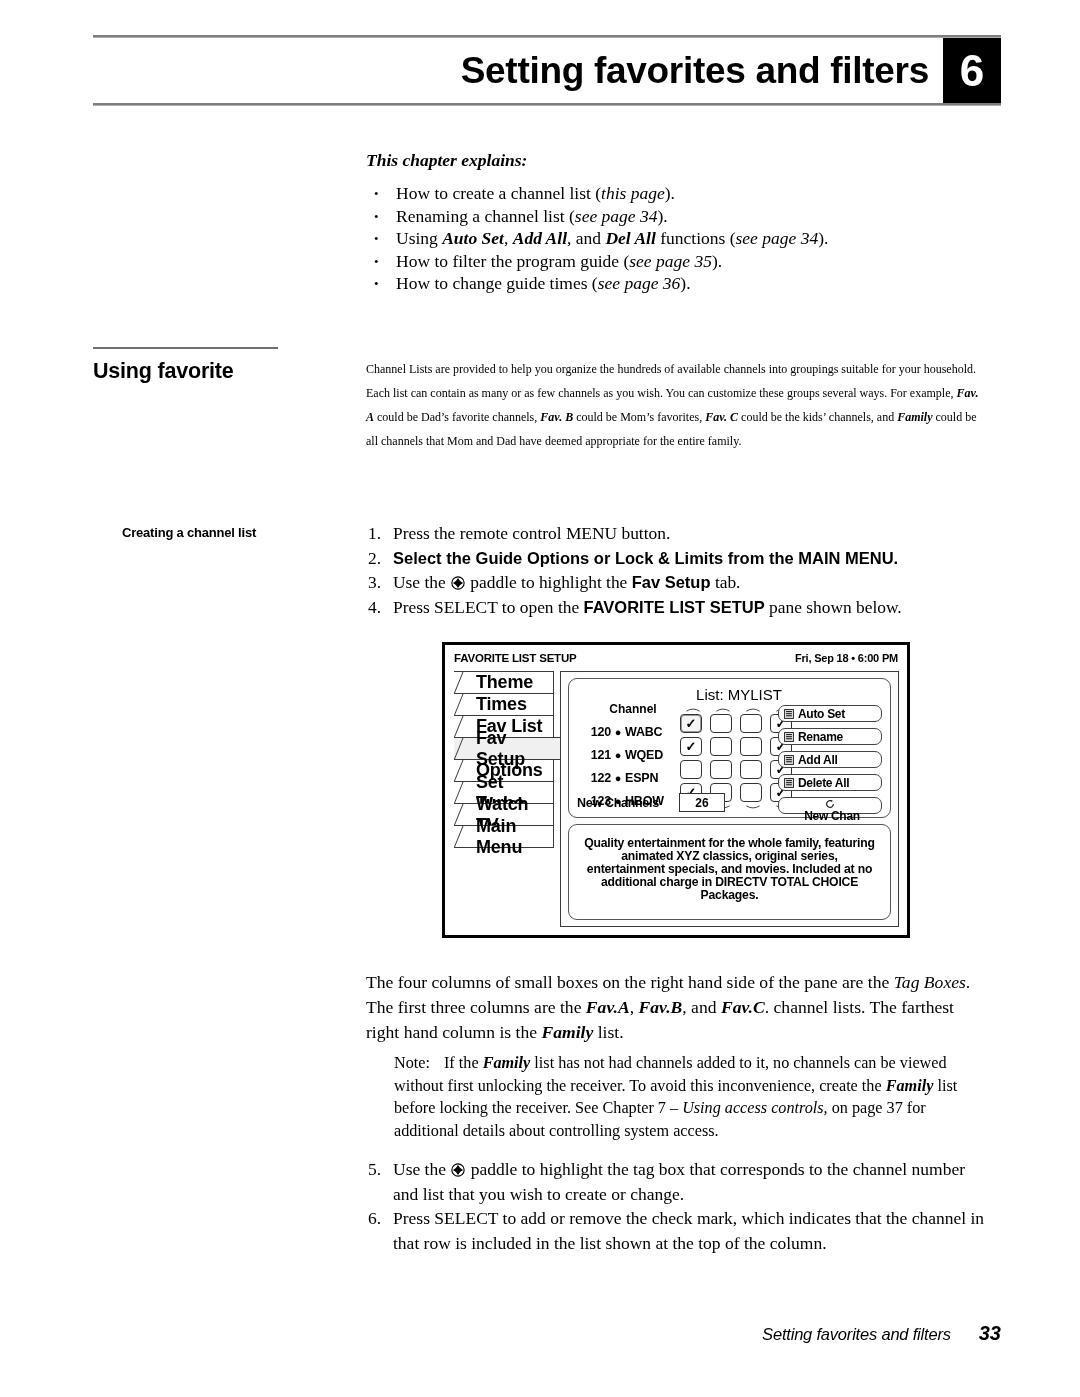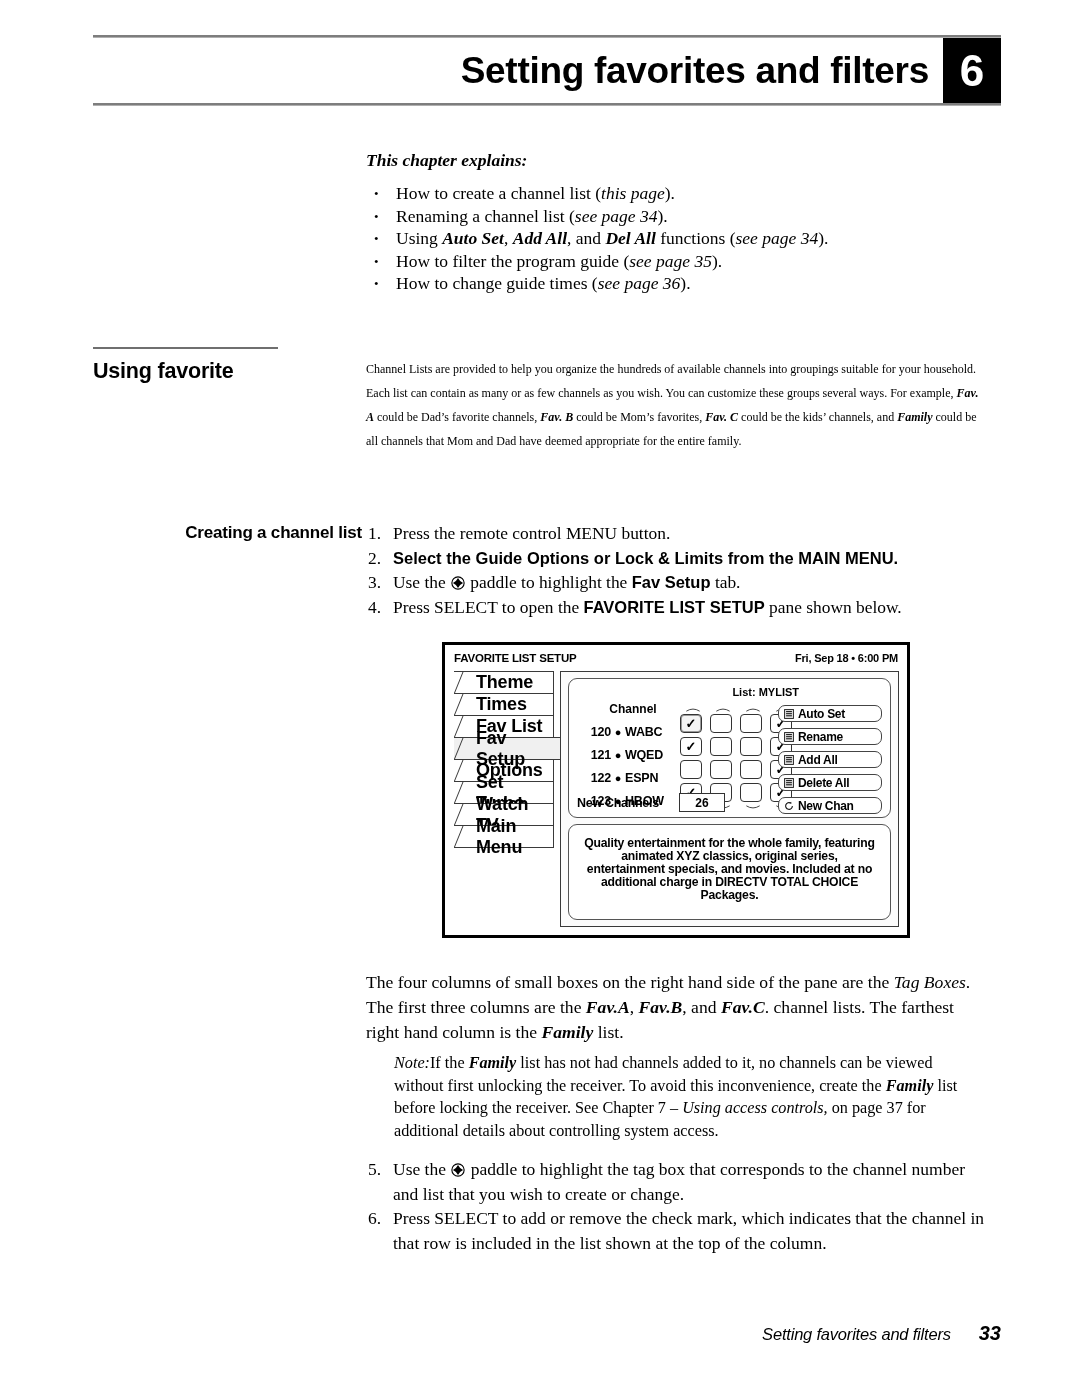--- a/index.html
+++ b/index.html
@@ -129,24 +129,23 @@
     line-height: 24px;
     text-align: left;
   }
 
   
   #creating-heading {
     position: absolute;
     left: 122px;
     top: 521px;
     width: 240px;
-    text-align: right;
     font-family: "Liberation Sans", sans-serif;
     font-weight: bold;
-    font-size: 17px;
+    font-size: 13px;
     line-height: 24px;
     letter-spacing: -0.2px;
   }
   #steps-top {
     position: absolute;
     left: 368px;
     top: 521px;
     width: 620px;
   }
   .step-row {
@@ -265,23 +264,23 @@
     border: 1px solid #555;
     border-radius: 9px;
     background: #fff;
     box-sizing: border-box;
   }
   #list-label {
     position: absolute;
     left: 110px;
     top: 7px;
     width: 120px;
-    text-align: right;
-    font-weight: bold;
-    font-size: 11px;
+    text-align: center;
+    font-weight: normal;
+    font-size: 15px;
   }
   #channel-header {
     position: absolute;
     left: 14px;
     top: 23px;
     width: 100px;
     text-align: center;
     font-weight: bold;
     font-size: 12px;
   }
@@ -431,21 +430,21 @@
   }
   #note-block {
     position: absolute;
     left: 394px;
     top: 1052px;
     width: 592px;
     font-size: 16.2px;
     line-height: 22.6px;
   }
   #note-label {
-    font-style: italic;
+    margin-right: 14px;
   }
   #steps-bottom {
     position: absolute;
     left: 368px;
     top: 1157px;
     width: 620px;
   }
   .step-row.lower {
     font-size: 17.5px;
     line-height: 24.6px;
@@ -712,21 +711,21 @@
             <span class="btn-icon">
               <svg viewBox="0 0 11 11" width="10" height="10">
                 <rect x="0.6" y="0.6" width="9.8" height="9.8" fill="#d9d9d9" stroke="#222" stroke-width="1"></rect>
                 <rect x="2.3" y="2.3" width="6.4" height="1.1" fill="#111"></rect>
                 <rect x="2.3" y="4.6" width="6.4" height="1.1" fill="#111"></rect>
                 <rect x="2.3" y="6.9" width="6.4" height="1.1" fill="#111"></rect>
               </svg>
             </span>
             <span>Delete All</span>
           </div>
-          <div class="tv-button" style="margin-top: 5px;">
+          <div class="tv-button" style="margin-top: 5px; flex-direction: column;">
             <span class="btn-icon">
               <svg viewBox="0 0 11 11" width="10" height="10">
                 <path d="M9.2 5.5 A3.7 3.7 0 1 1 7.4 2.3" fill="none" stroke="#111" stroke-width="1.2"></path>
                 <path d="M7.9 0.9 L8.2 3.0 L6.1 2.6 Z" fill="#111"></path>
               </svg>
             </span>
             <span>New Chan</span>
           </div>
         </div>
     </div>

